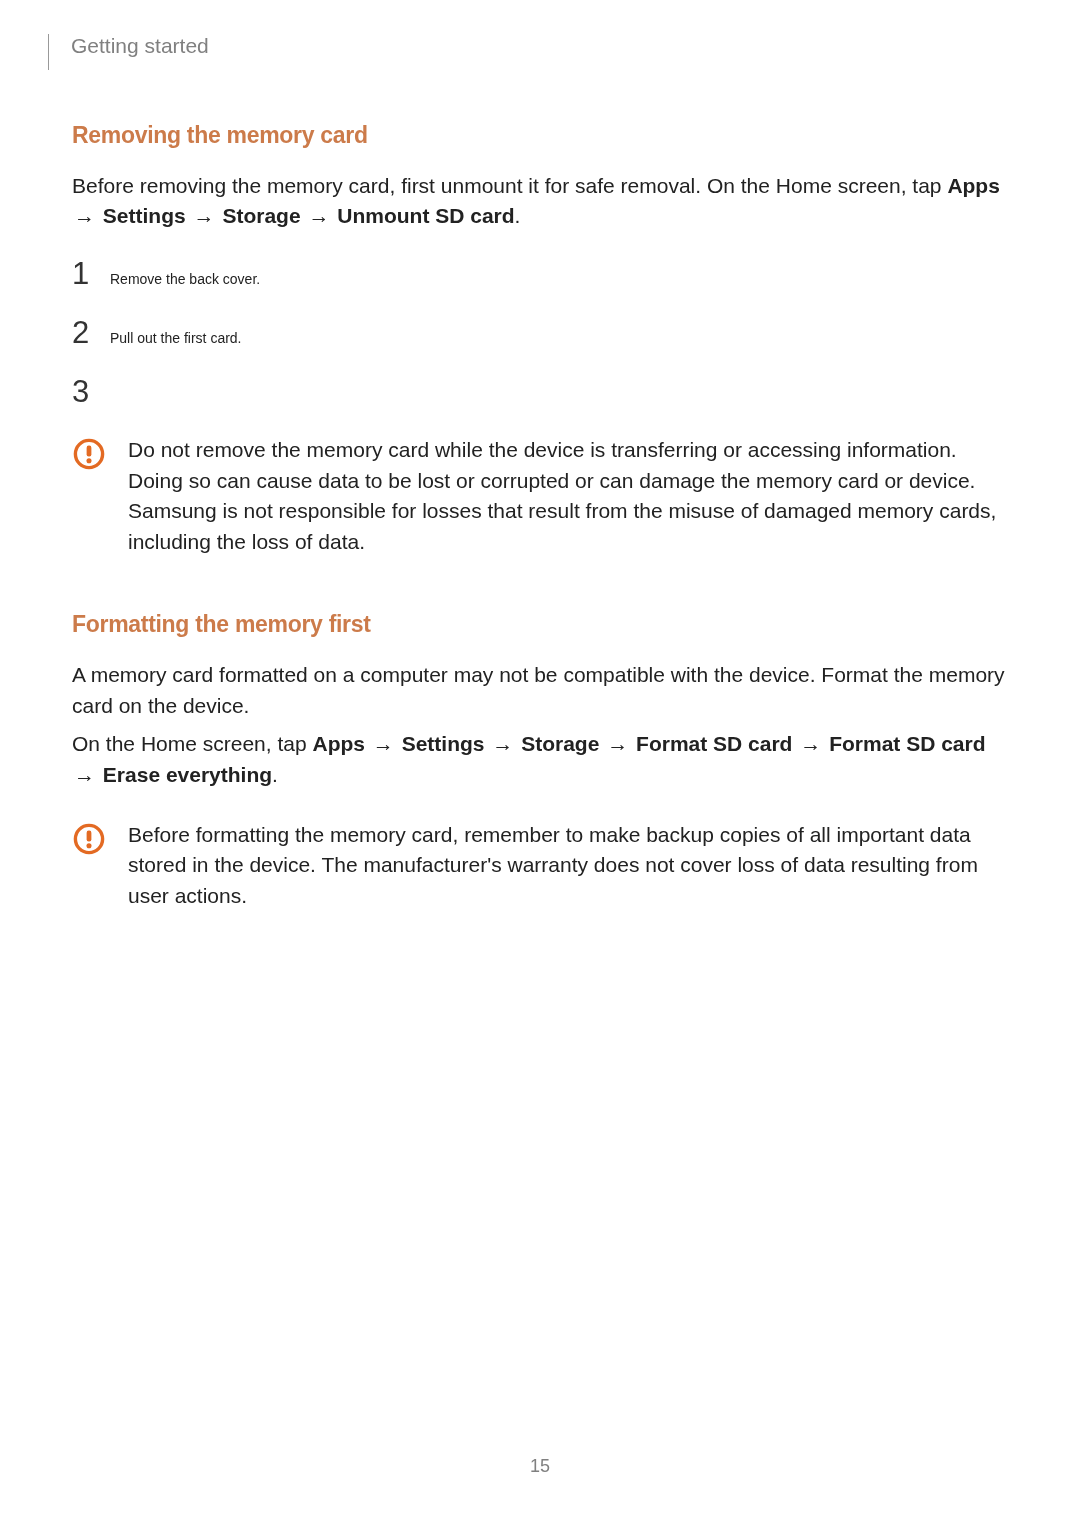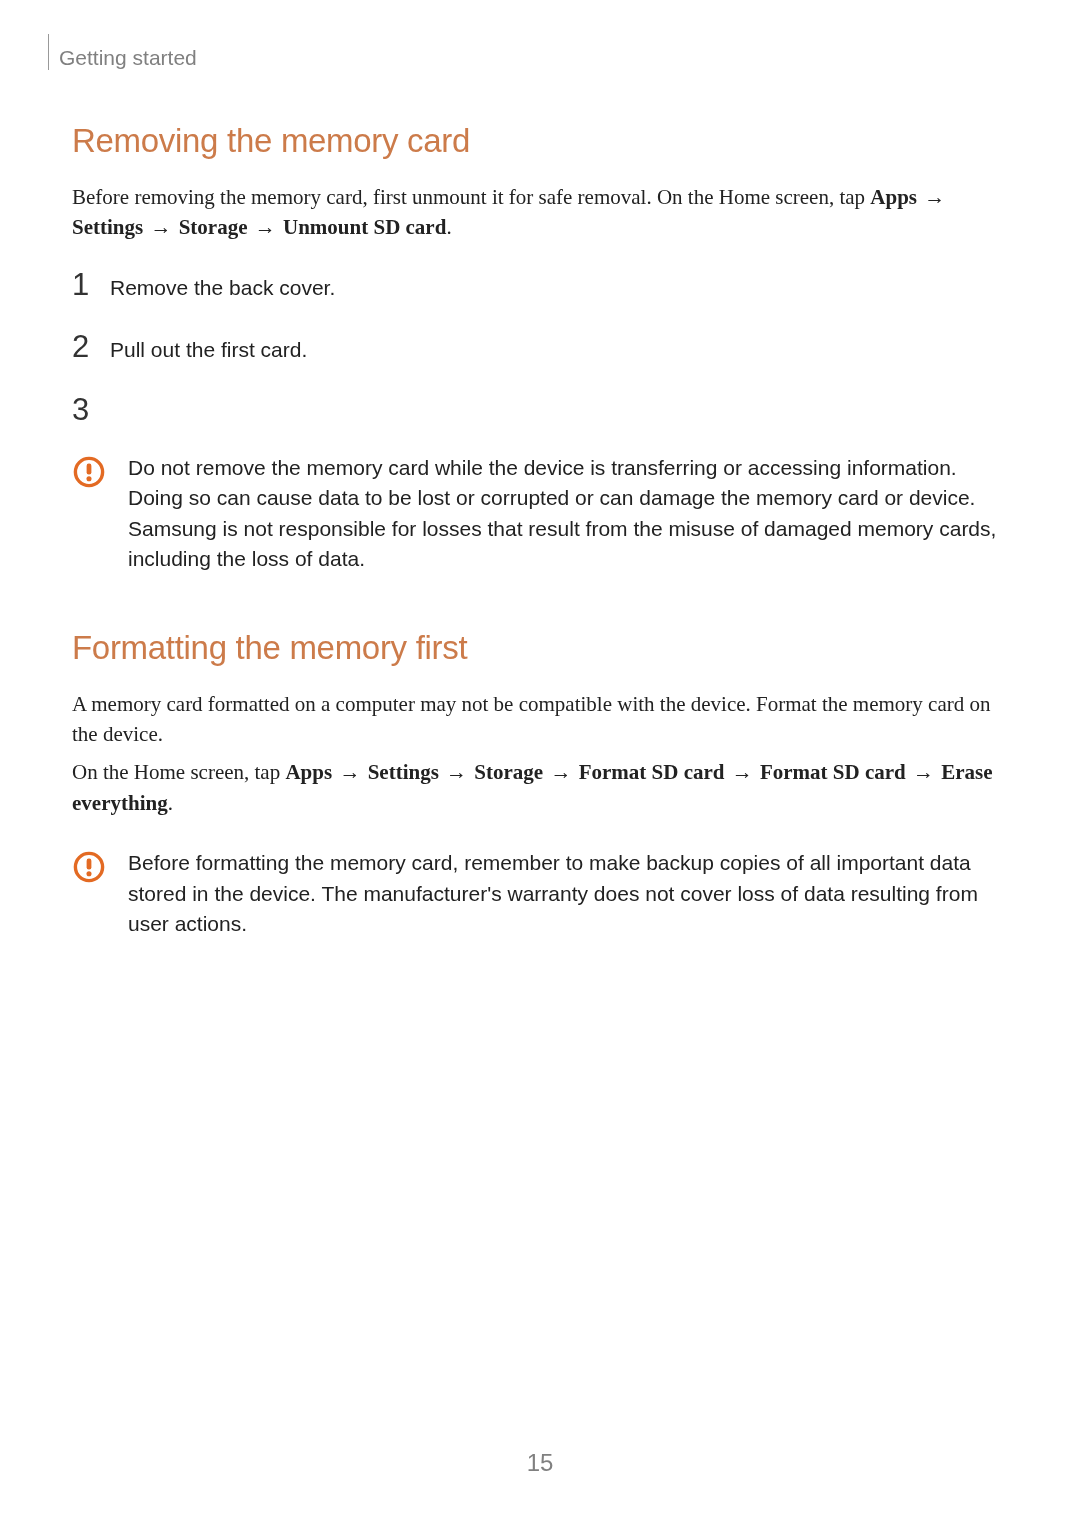--- a/index.html
+++ b/index.html
@@ -9,45 +9,44 @@
       height: 1527px;
       font-family: "Segoe UI", "Helvetica Neue", Arial, sans-serif;
       color: #222;
       position: relative;
     }
     .page {
       padding: 34px 72px 0 72px;
     }
     .header-wrap {
       border-left: 1.5px solid #999;
-      padding-left: 10px;
+      padding-left: 22px;
       height: 36px;
       display: flex;
-      align-items: flex-end;
+      align-items: flex-start;
       margin-left: -24px;
       margin-bottom: 52px;
     }
     .chapter {
       font-size: 21px;
       color: #808080;
       font-weight: 400;
     }
     h2.section {
       color: #cc7b4a;
-      font-size: 33px;
-      font-weight: 400;
+      font-size: 23px;
+      font-weight: 700;
       margin-bottom: 22px;
       letter-spacing: -0.3px;
     }
     .para {
       font-size: 21px;
       line-height: 1.45;
       margin-bottom: 8px;
       color: #222;
-      font-family: Liberation Serif, serif;
     }
     .bold { font-weight: 700; }
     .arrow { display: inline-block; margin: 0 2px; font-weight: 400; }
     ol.steps {
       list-style: none;
       margin-top: 26px;
       margin-bottom: 14px;
     }
     ol.steps li {
       display: flex;
@@ -57,21 +56,21 @@
     .step-num {
       font-size: 31px;
       font-weight: 400;
       color: #333;
       width: 38px;
       flex-shrink: 0;
       font-family: "Myriad Pro", "Segoe UI", Arial, sans-serif;
       line-height: 1;
     }
     .step-text {
-      font-size: 21px;
+      font-size: 14px;
       line-height: 1.45;
     }
     .note-block {
       display: flex;
       align-items: flex-start;
       margin-bottom: 54px;
       justify-content: flex-end;
     }
     .note-icon {
       width: 34px;
@@ -86,21 +85,21 @@
       color: #222;
     }
     .section2-wrap { margin-top: 6px; }
     .para-spaced { }
     .page-number {
       position: absolute;
       bottom: 50px;
       width: 100%;
       left: 0;
       text-align: center;
-      font-size: 24px;
+      font-size: 18px;
       color: #808080;
     }
   </style>
 </head>
 <body>
 
 <div class="page">
   <div class="header-wrap">
     <div class="chapter">Getting started</div>
   </div>

